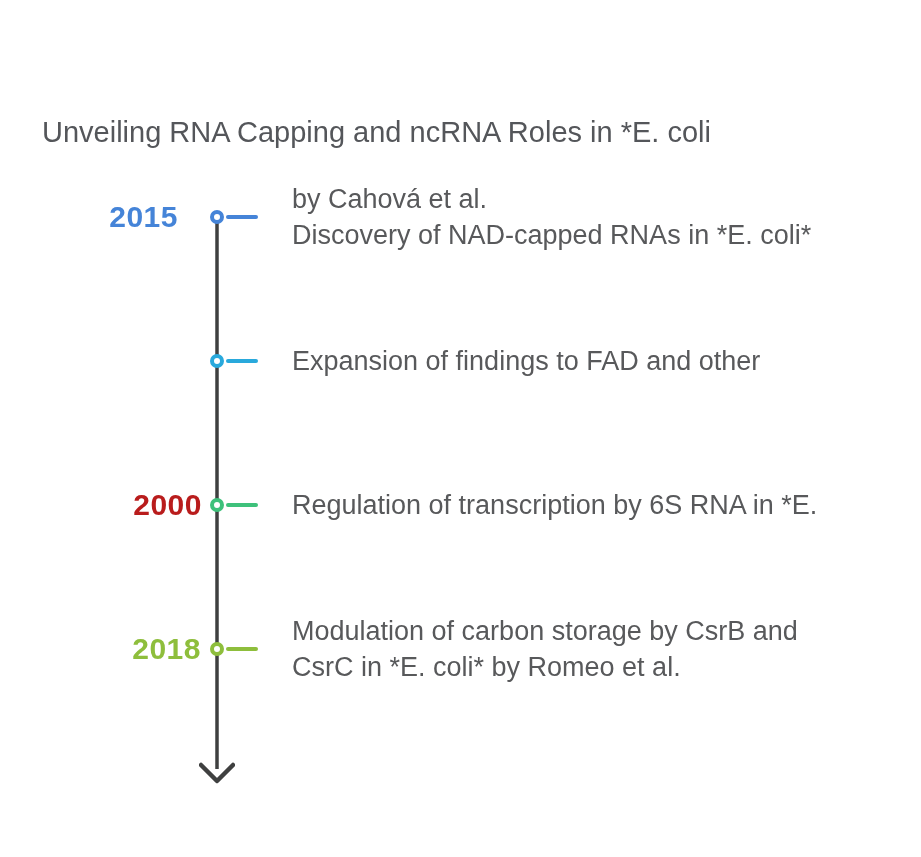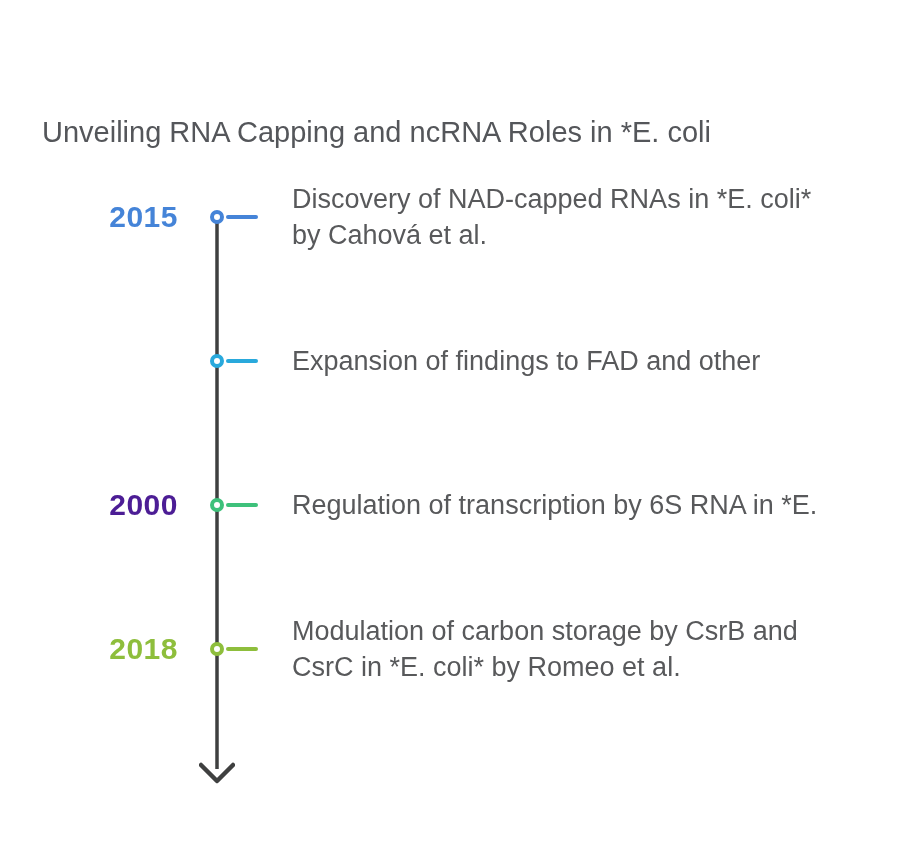--- a/index.html
+++ b/index.html
@@ -96,44 +96,44 @@
   <polyline points="2,548 18,564 34,548" fill="none" stroke-width="4.5" stroke-linecap="round" stroke-linejoin="round" stroke="#3f4040"></polyline>
 </svg>
 
 <div class="events">
 
   <div class="event-row">
     <div class="event-year" style="color: rgb(69, 132, 216);">2015</div>
     <div class="marker-dot" style="color: rgb(69, 132, 216);"></div>
     <div class="marker-line" style="color: rgb(69, 132, 216);"></div>
     <div class="event-text">
+      <div>by Cahová et al.</div>
       <div>Discovery of NAD-capped RNAs in *E. coli*</div>
-      <div>by Cahová et al.</div>
     </div>
   </div>
 
   <div class="event-row">
     <div class="marker-dot" style="color: rgb(41, 169, 220);"></div>
     <div class="marker-line" style="color: rgb(41, 169, 220);"></div>
     <div class="event-text">
       <div>Expansion of findings to FAD and other</div>
     </div>
   </div>
 
   <div class="event-row">
-    <div class="event-year" style="color: #4c1d95;">2000</div>
+    <div class="event-year" style="color: #b91c1c; padding-left: 24px;">2000</div>
     <div class="marker-dot" style="color: rgb(62, 193, 123);"></div>
     <div class="marker-line" style="color: rgb(62, 193, 123);"></div>
     <div class="event-text">
       <div>Regulation of transcription by 6S RNA in *E.</div>
     </div>
   </div>
 
   <div class="event-row">
-    <div class="event-year" style="color: rgb(142, 190, 60);">2018</div>
+    <div class="event-year" style="color: rgb(142, 190, 60); padding-left: 23px;">2018</div>
     <div class="marker-dot" style="color: rgb(142, 190, 60);"></div>
     <div class="marker-line" style="color: rgb(142, 190, 60);"></div>
     <div class="event-text">
       <div>Modulation of carbon storage by CsrB and</div>
       <div>CsrC in *E. coli* by Romeo et al.</div>
     </div>
   </div>
 
 </div>
 

